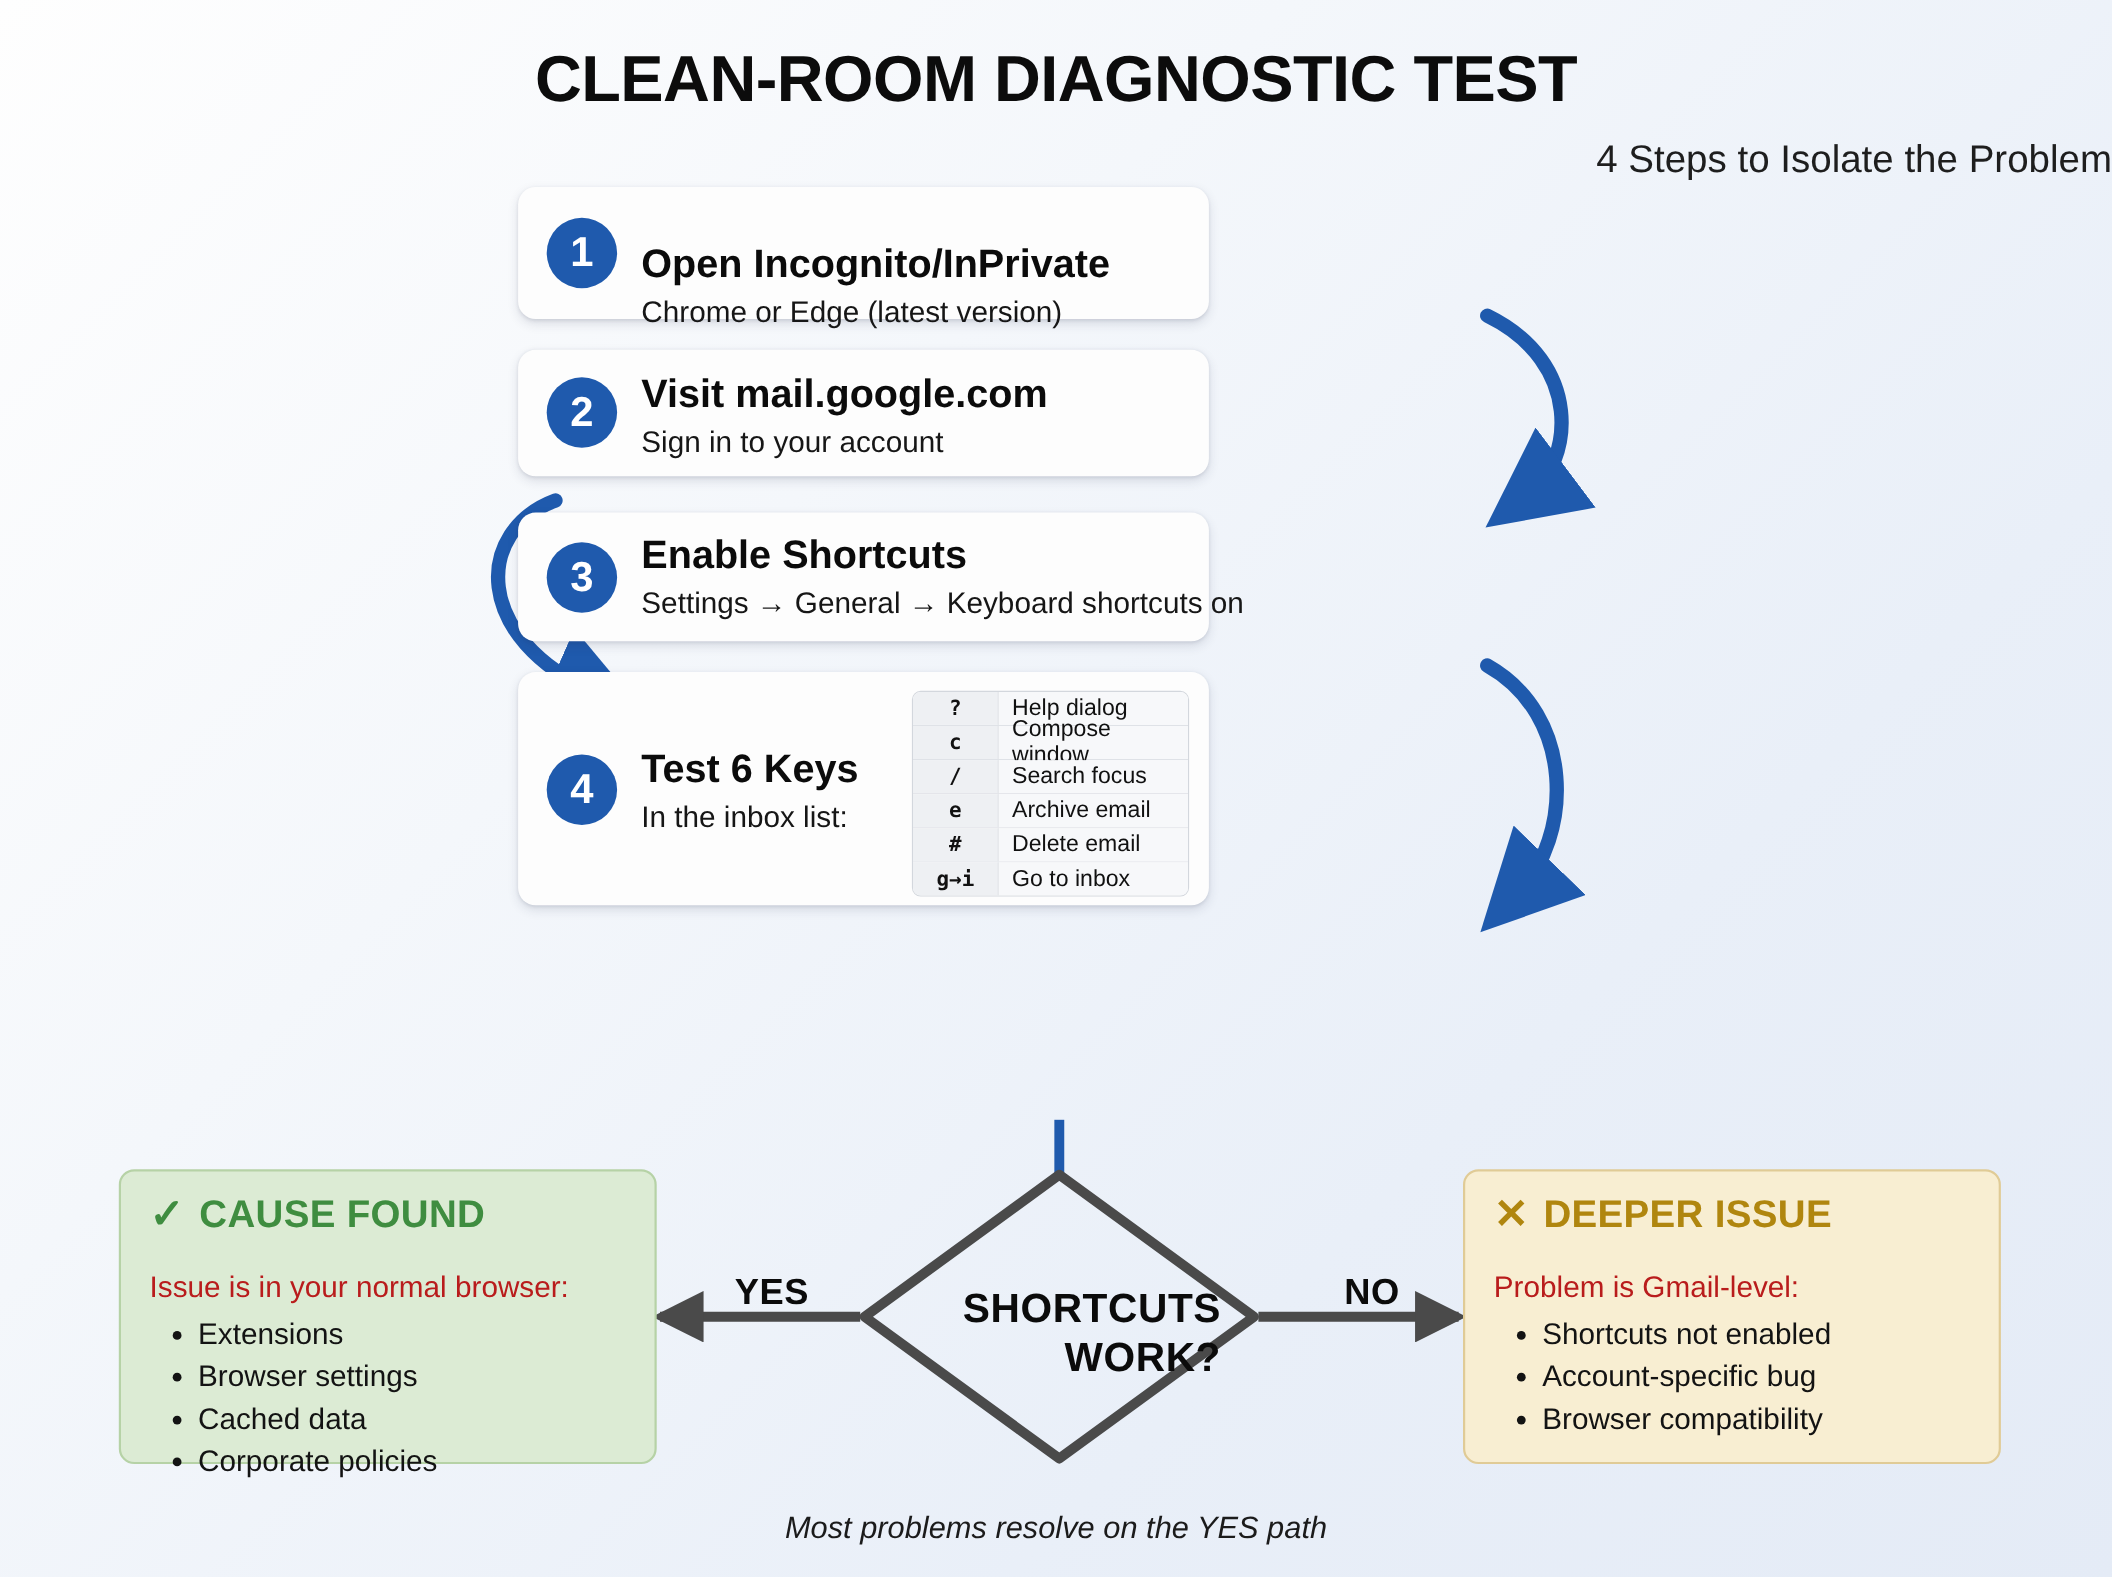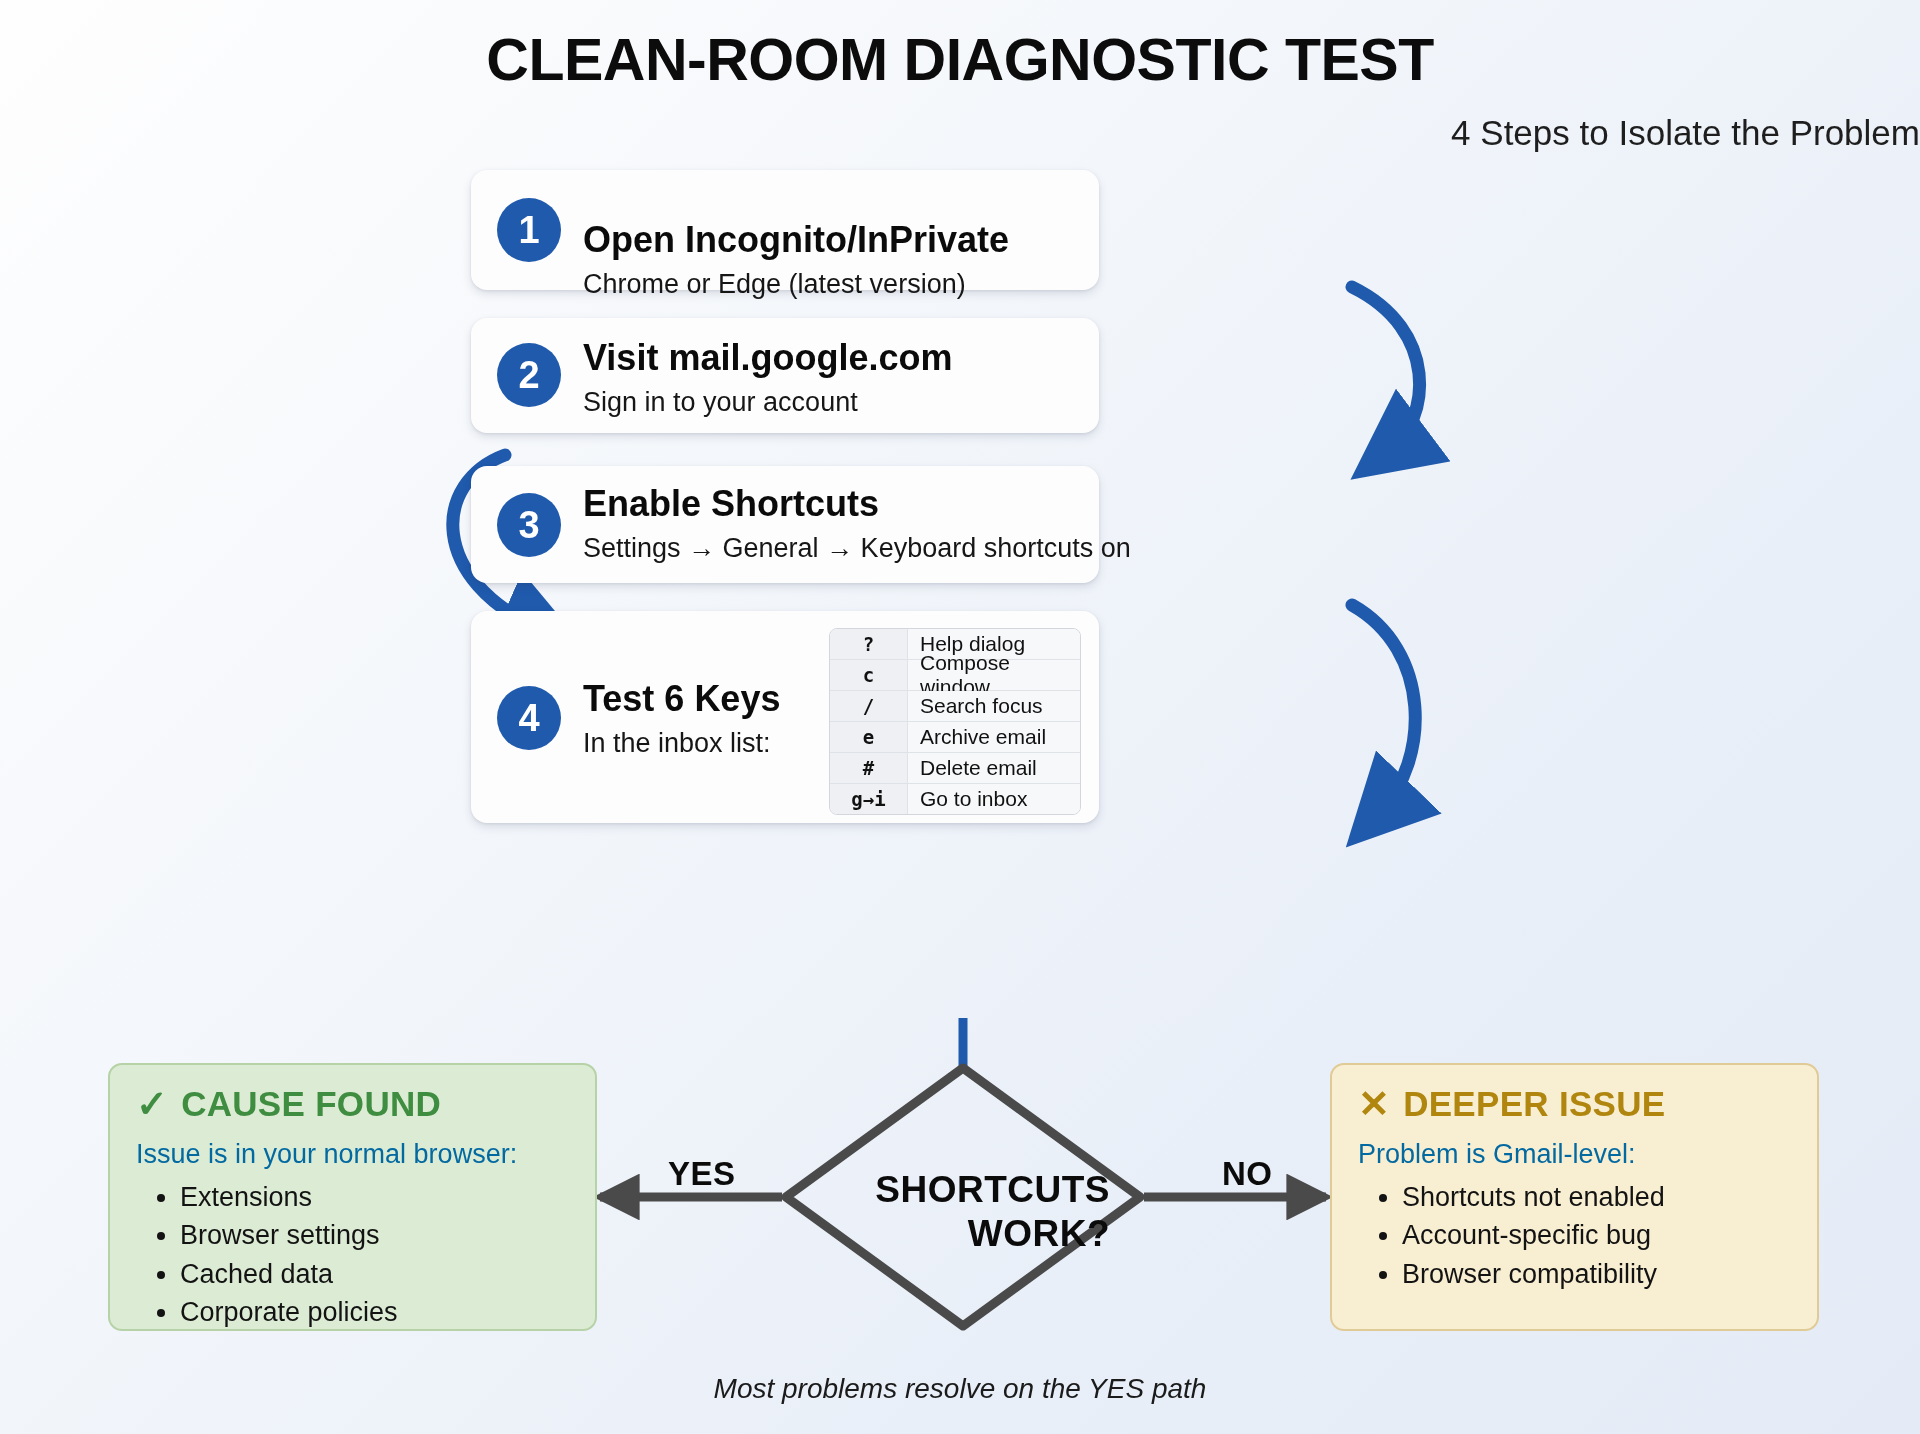--- a/index.html
+++ b/index.html
@@ -26,21 +26,21 @@
     top: 26px;
     left: 0;
     width: 1920px;
     text-align: center;
   }
   .title {
     font-size: 59px;
     font-weight: bold;
     letter-spacing: -0.5px;
     color: #0c0c0c;
-    margin: 4px;
+    margin: 16px;
     line-height: 1.05;
     text-align: center;
   }
   .subtitle {
     font-size: 35px;
     color: #1e1e1e;
     margin-top: 22px;
     line-height: 1.1;
     text-align: right;
   }
@@ -203,22 +203,22 @@
     display: flex;
     align-items: center;
     gap: 13px;
     line-height: 1.1;
   }
   #outcome-yes .outcome-head { color: #3f8d40; }
   #outcome-no  .outcome-head { color: #b0860f; }
   .outcome-mark { font-size: 38px; font-weight: bold; line-height: 1; }
   .outcome-lead {
     font-size: 27px;
-    color: #0369a1;
-    margin-top: 14px;
+    color: #b91c1c;
+    margin-top: 30px;
     line-height: 1.2;
   }
   .outcome-list {
     margin: 8px 0 0 0;
     padding-left: 44px;
     list-style: disc;
   }
   .outcome-list li {
     font-size: 27px;
     color: #131313;

